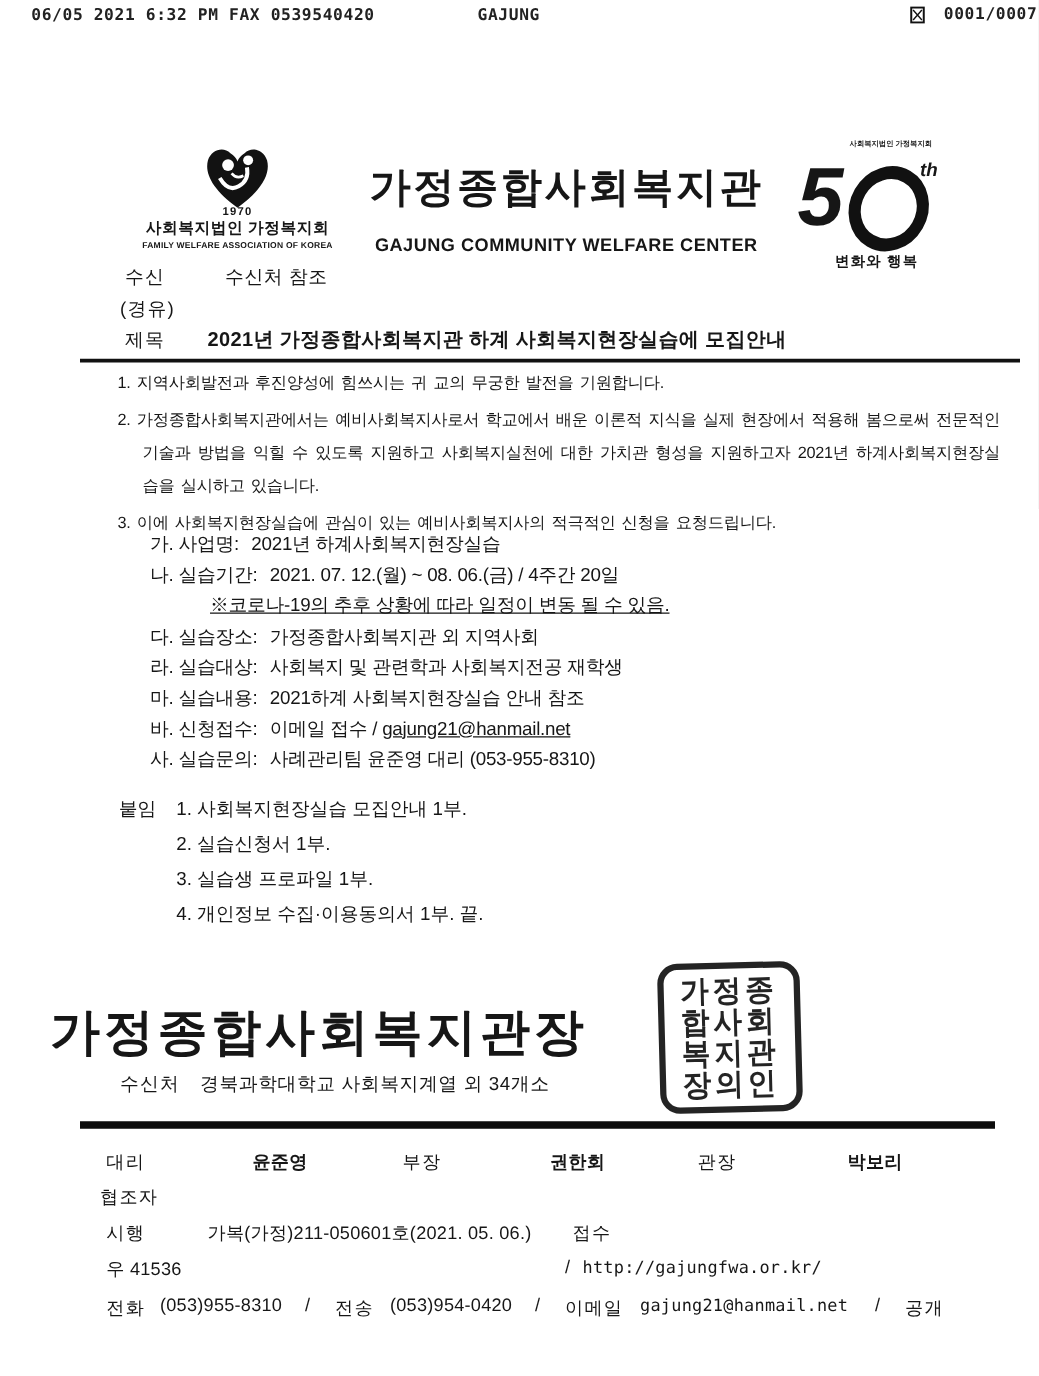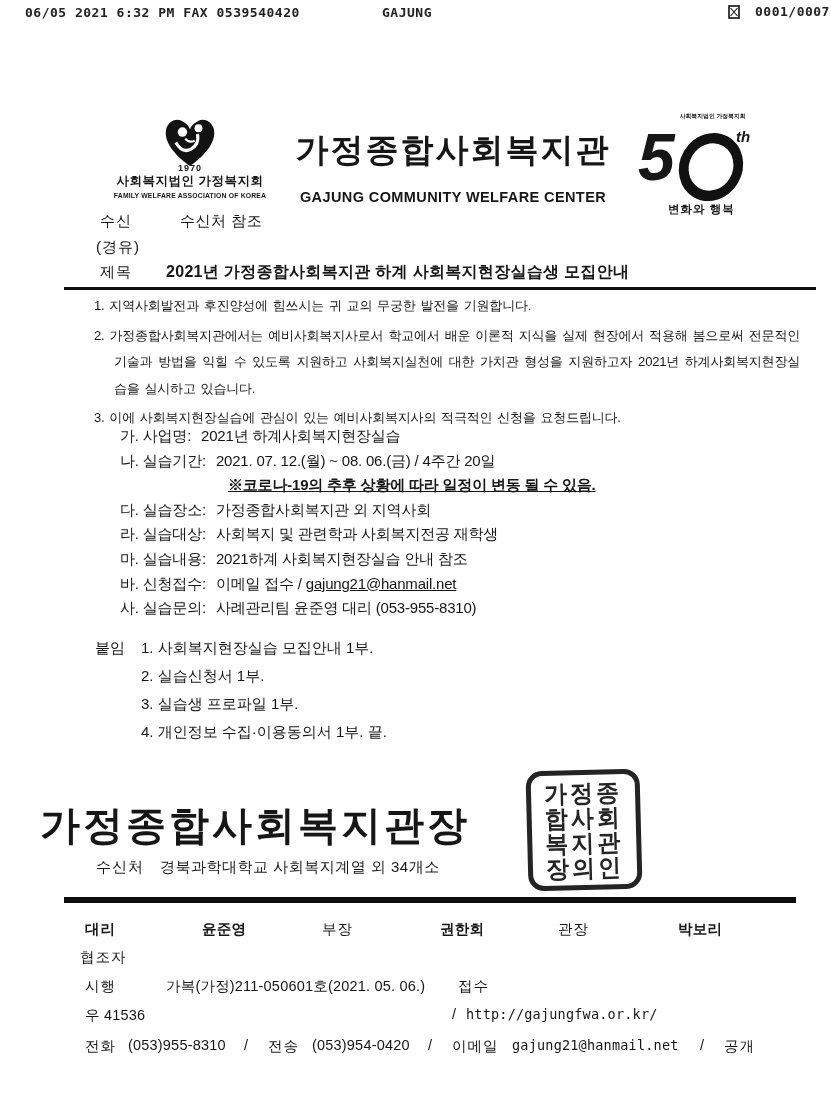--- a/index.html
+++ b/index.html
@@ -33,21 +33,21 @@
   .meta-value{font-size:15px;letter-spacing:.5px;}
   .subject{font-weight:700;font-size:16px;letter-spacing:.3px;}
   .rule{background:#111;}
   
   .body-block{width:706px;font-size:13px;line-height:26.5px;letter-spacing:-0.2px;word-spacing:1.5px;}
   .para{padding-left:20px;text-indent:-20px;margin:0 0 3px 0;text-align:justify;}
   
   .details{width:650px;font-size:15px;line-height:24.6px;letter-spacing:-0.2px;}
   .detail-row{white-space:nowrap;}
   .detail-label{margin-right:6px;}
-  .note{margin-left:108px;font-weight:700;text-decoration:underline;}
+  .note{margin-left:48px;font-weight:400;text-decoration:underline;}
   .u{text-decoration:underline;}
   
   .attach{font-size:15px;line-height:28px;}
   .attach-items{position:absolute;left:46px;top:0;width:420px;}
   
   .sig-title{width:831px;font-size:40px;font-weight:900;letter-spacing:3px;padding-left:40px;box-sizing:border-box;white-space:nowrap;z-index:2;}
   .stamp{
     width:104px;height:110px;border:5px solid #141414;border-radius:16px;
     display:flex;flex-direction:column;justify-content:center;align-items:center;
     font-family:"DejaVu Serif",serif;font-weight:900;font-size:23px;line-height:25px;
@@ -100,21 +100,21 @@
     <div class="anniv-five">5</div>
     <div class="anniv-ring"></div>
     <div class="anniv-th">th</div>
     <div class="anniv-bottom">변화와 행복</div>
   </div>
 
   <div class="abs meta-label" style="left:100px;top:212px;">수신</div>
   <div class="abs meta-value" style="left:180px;top:212px;">수신처 참조</div>
   <div class="abs meta-label" style="left:96px;top:238px;">(경유)</div>
   <div class="abs meta-label" style="left:100px;top:263px;">제목</div>
-  <div class="abs subject" style="left:166px;top:262px;">2021년 가정종합사회복지관 하계 사회복지현장실습생 모집안내</div>
+  <div class="abs subject" style="left:166px;top:262px;">2021년 가정종합사회복지관 하계 사회복지현장실습에 모집안내</div>
 
   <div class="abs rule" style="left:64px;top:287px;width:752px;height:3px;"></div>
 
   <div class="abs body-block" style="left:94px;top:293px;">
     <p class="para">1. 지역사회발전과 후진양성에 힘쓰시는 귀 교의 무궁한 발전을 기원합니다.</p>
     <p class="para">2. 가정종합사회복지관에서는 예비사회복지사로서 학교에서 배운 이론적 지식을 실제 현장에서 적용해 봄으로써 전문적인 기술과 방법을 익힐 수 있도록 지원하고 사회복지실천에 대한 가치관 형성을 지원하고자 2021년 하계사회복지현장실습을 실시하고 있습니다.</p>
     <p class="para">3. 이에 사회복지현장실습에 관심이 있는 예비사회복지사의 적극적인 신청을 요청드립니다.</p>
   </div>
 
   <div class="abs details" style="left:120px;top:424px;">
@@ -168,21 +168,21 @@
   </div>
 
   <div class="abs sig-title" style="left:0px;top:798px;">가정종합사회복지관장</div>
 
   <div class="abs meta-label" style="left:96px;top:858px;">수신처</div>
   <div class="abs meta-value" style="left:160px;top:858px;">경북과학대학교 사회복지계열 외 34개소</div>
 
   <div class="abs thick" style="left:64px;top:897px;width:732px;height:6px;"></div>
 
   <div class="abs footer-row" style="left:0;top:920px;width:831px;height:20px;">
-    <span class="f-label" style="left:85px;font-weight:bold;">대리</span>
+    <span class="f-label" style="left:85px;">대리</span>
     <span class="f-value f-bold" style="left:202px;">윤준영</span>
     <span class="f-label" style="left:322px;">부장</span>
     <span class="f-value f-bold" style="left:440px;">권한회</span>
     <span class="f-label" style="left:558px;">관장</span>
     <span class="f-value f-bold" style="left:678px;">박보리</span>
   </div>
 
   <div class="abs f-label" style="left:80px;top:948px;">협조자</div>
 
   <div class="abs footer-row" style="left:0;top:977px;width:831px;height:20px;">

